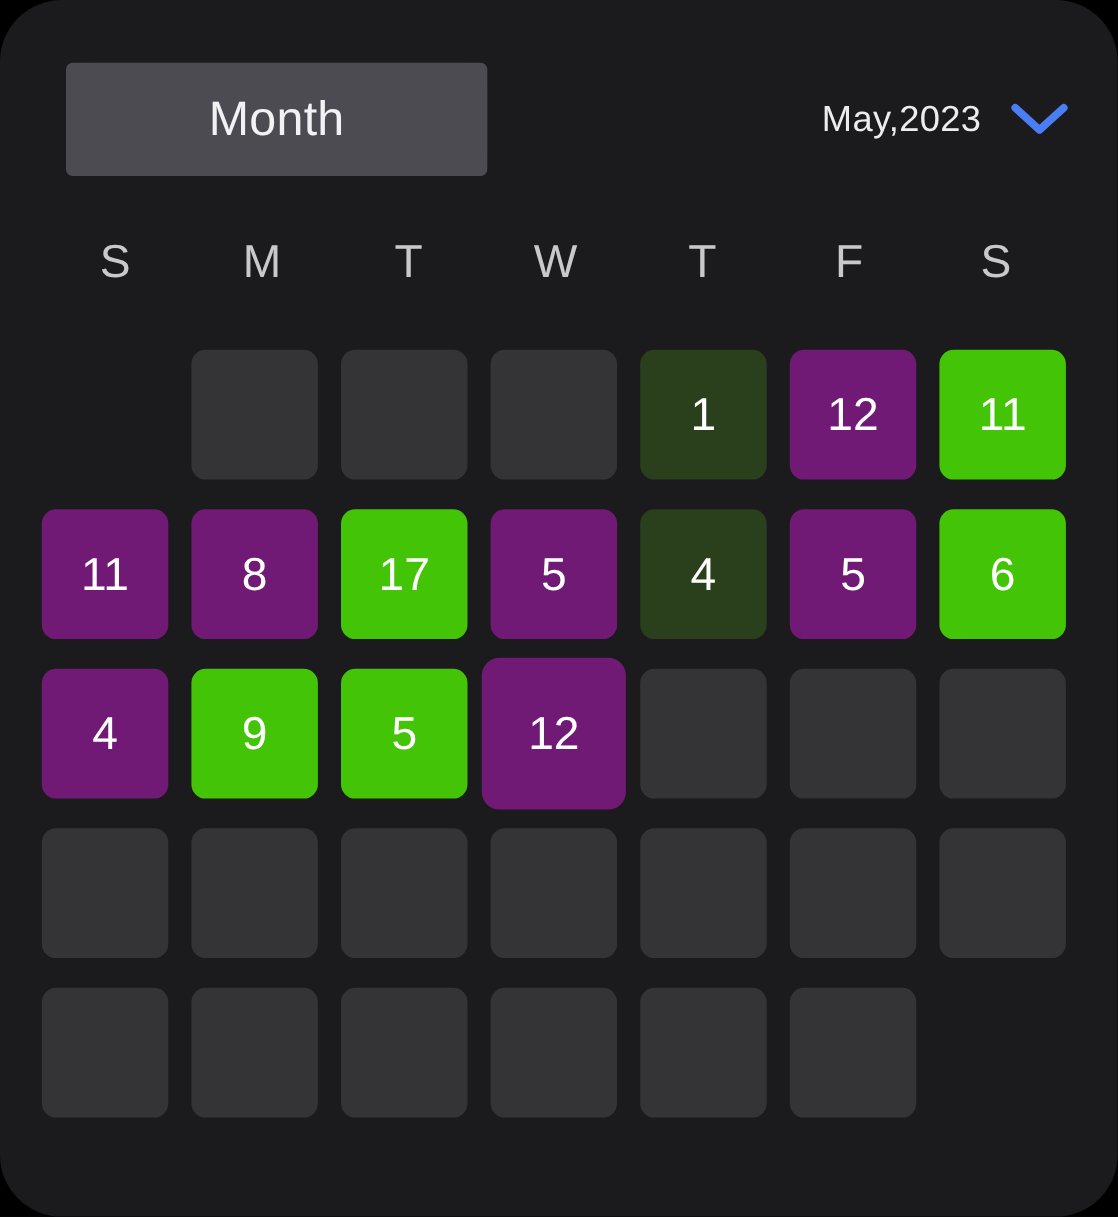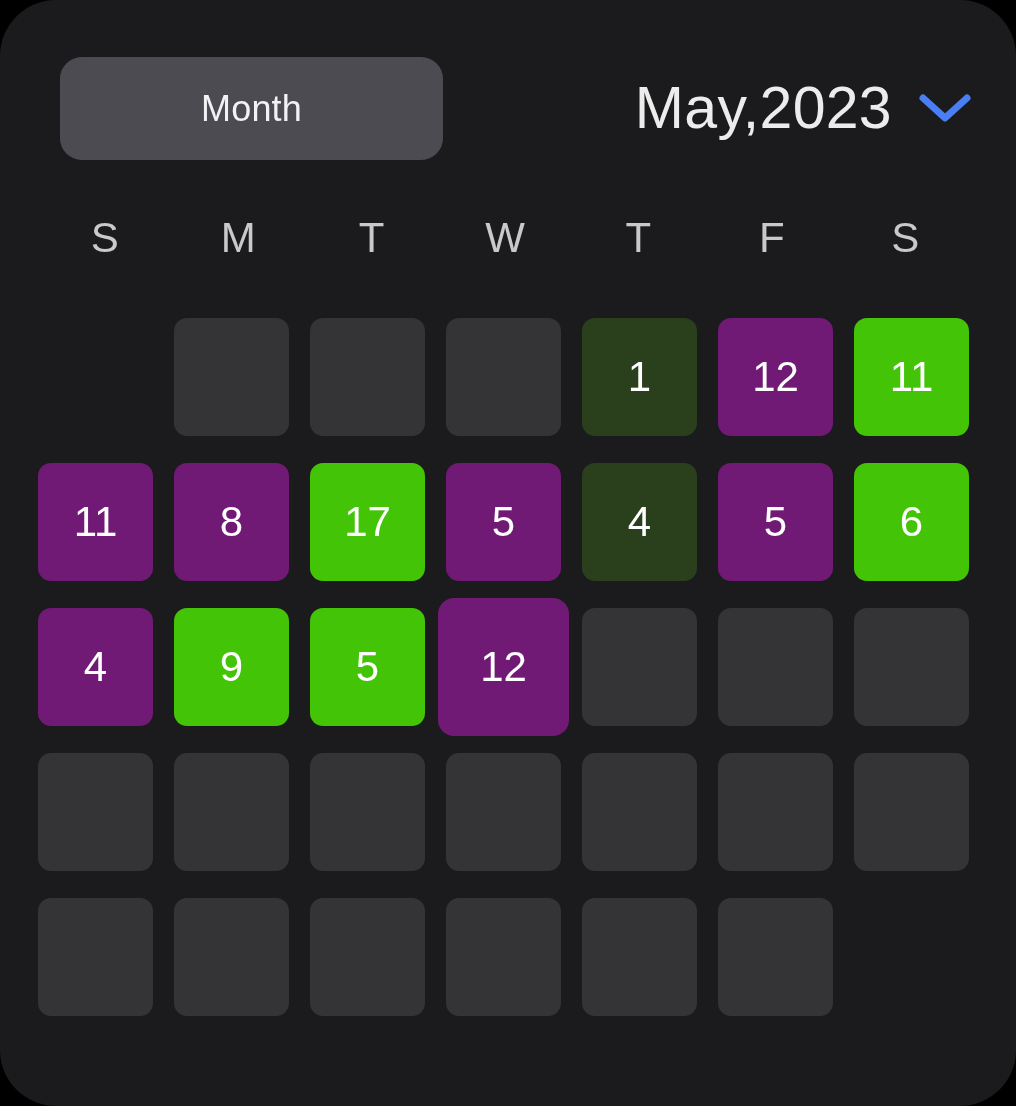--- a/index.html
+++ b/index.html
@@ -46,44 +46,44 @@
     border-radius: 22px;
     display: flex;
     align-items: stretch;
     box-sizing: border-box;
   }
   .seg-item {
     flex: 1 1 0;
     display: flex;
     align-items: center;
     justify-content: center;
-    font-size: 36px;
+    font-size: 44px;
     letter-spacing: 0.2px;
     color: #a9a9ae;
-    border-radius: 22px;
+    border-radius: 6px;
     box-sizing: border-box;
     user-select: none;
     text-align: right;
   }
   .seg-item.selected {
     background: #4b4b51;
     color: #f2f2f4;
   }
 
   .month-selector {
     position: absolute;
     right: 44px;
     top: 60px;
     height: 96px;
     display: flex;
     align-items: center;
     gap: 26px;
   }
   .month-label {
-    font-size: 59px;
+    font-size: 33px;
     color: #ececed;
     letter-spacing: 0.3px;
     white-space: nowrap;
   }
   .chevron-down {
     width: 54px;
     height: 34px;
     display: block;
     flex: none;
   }

